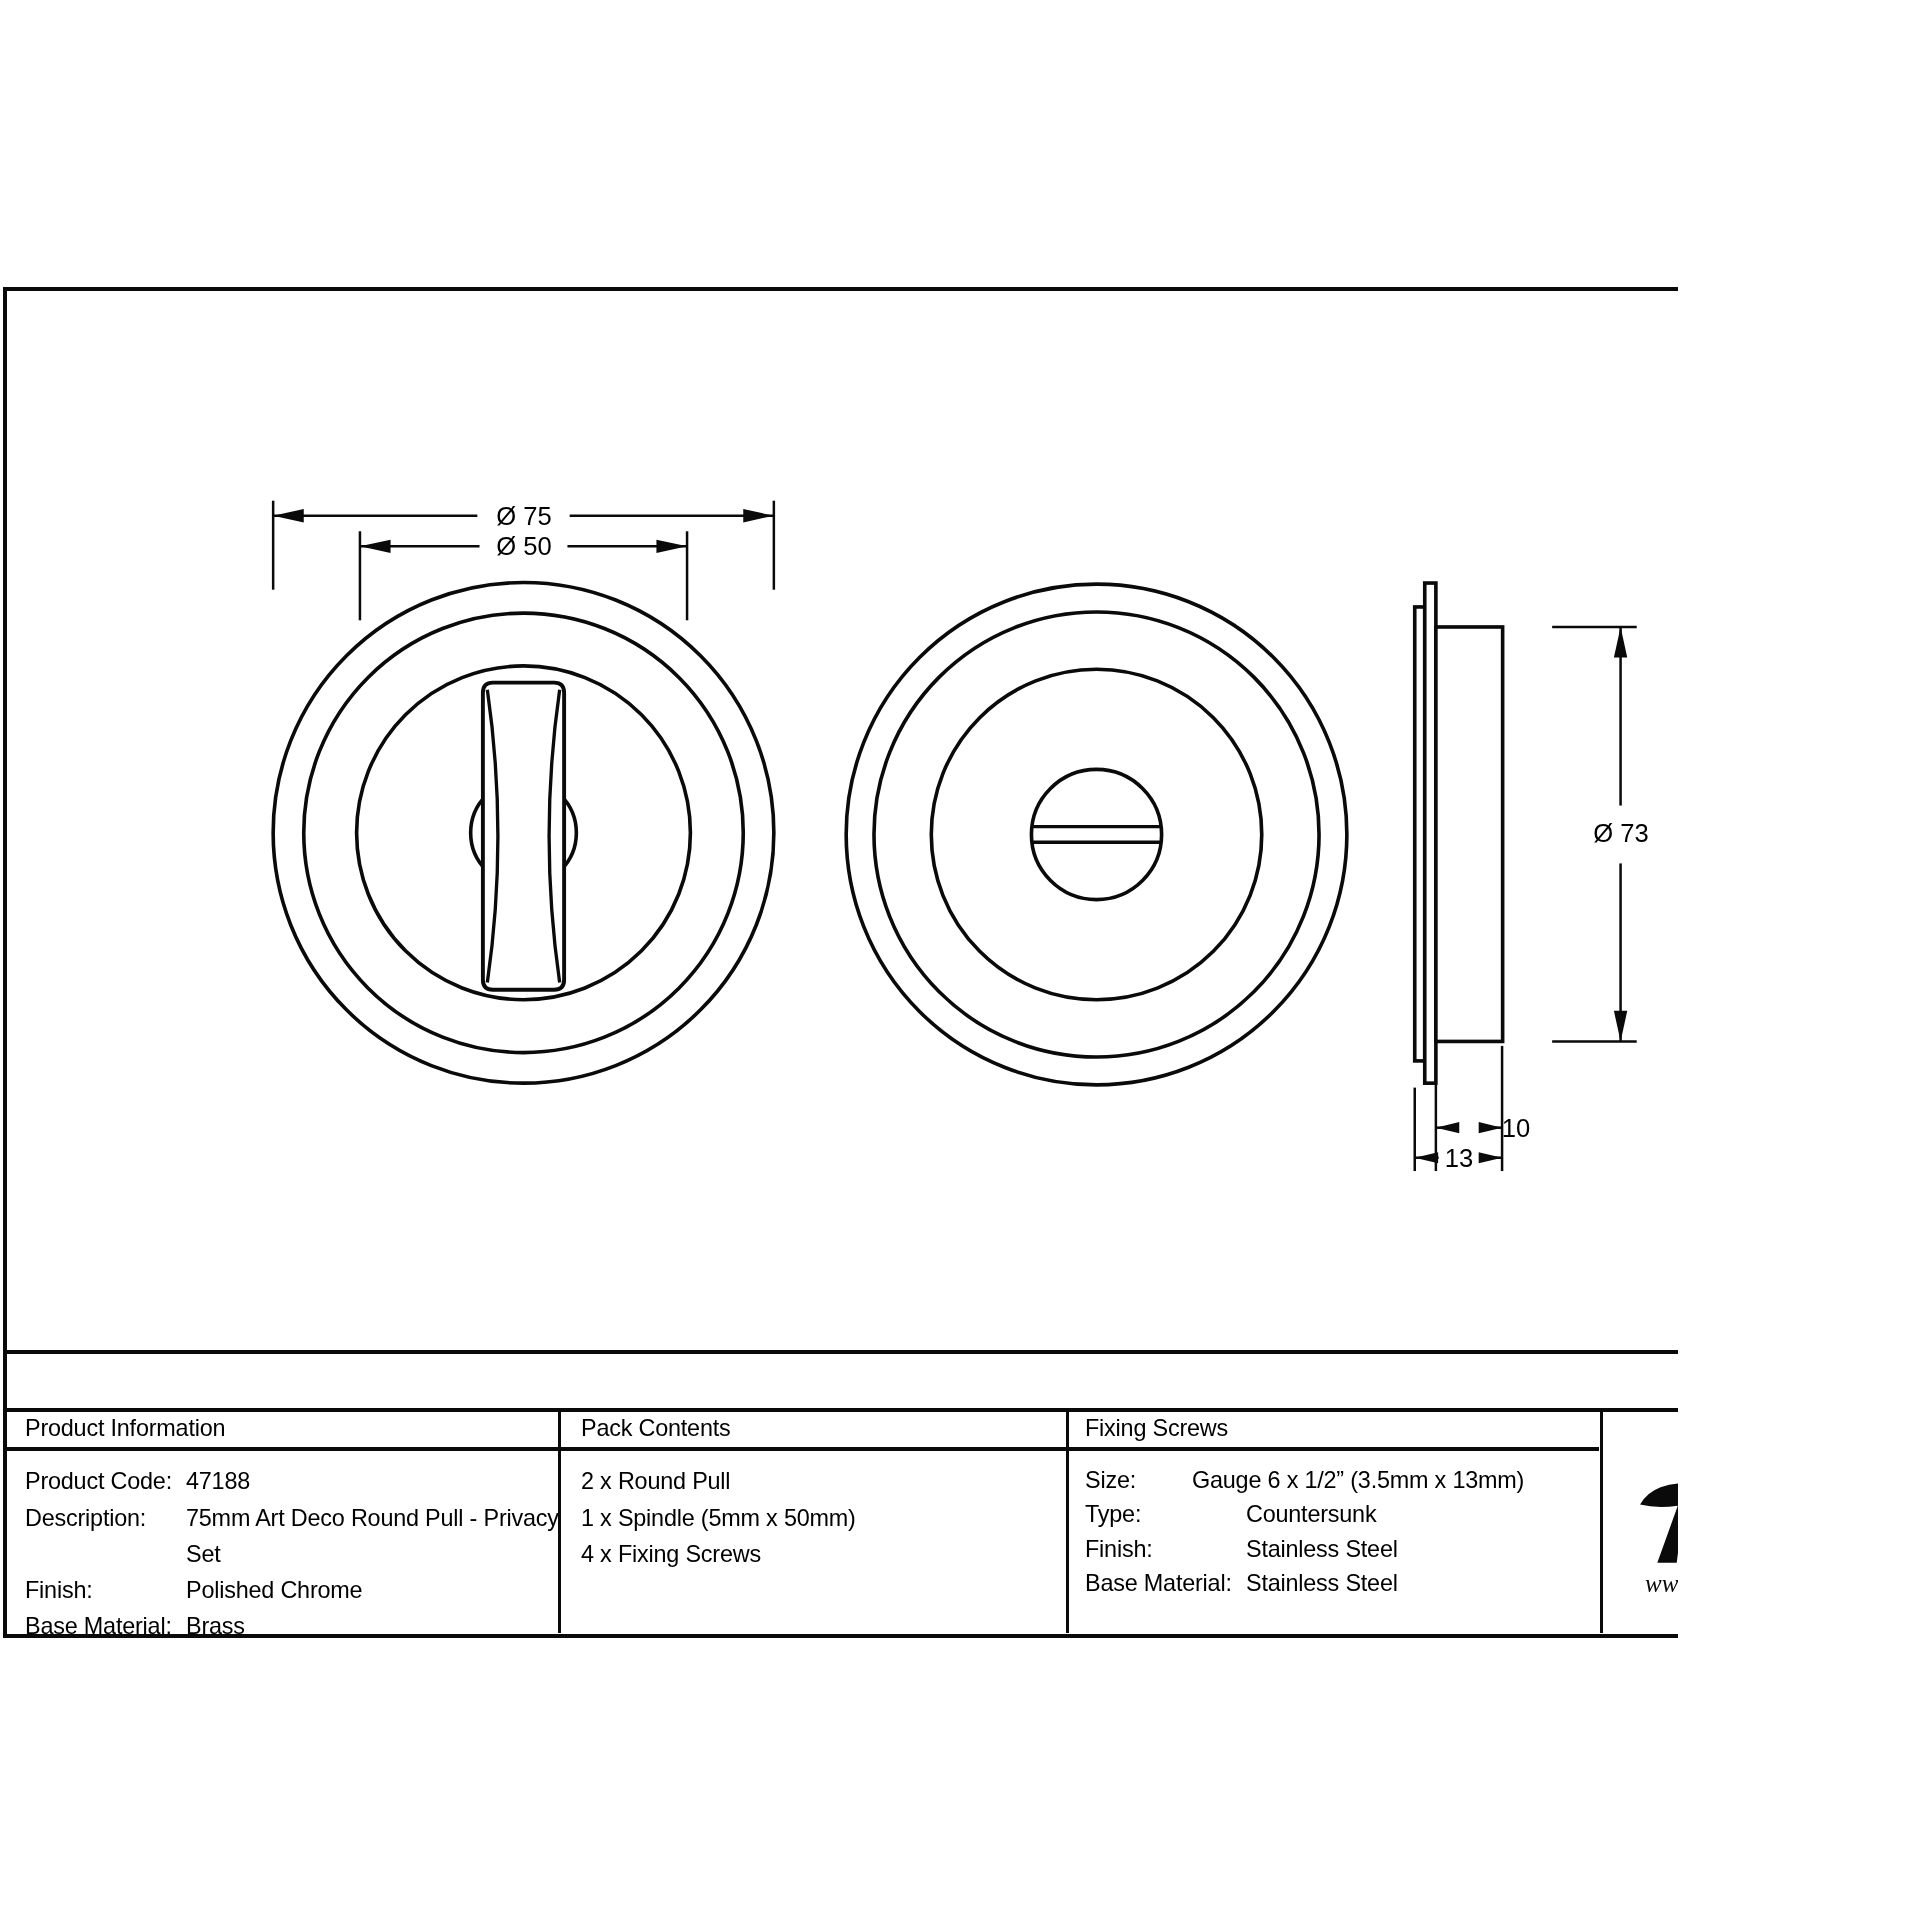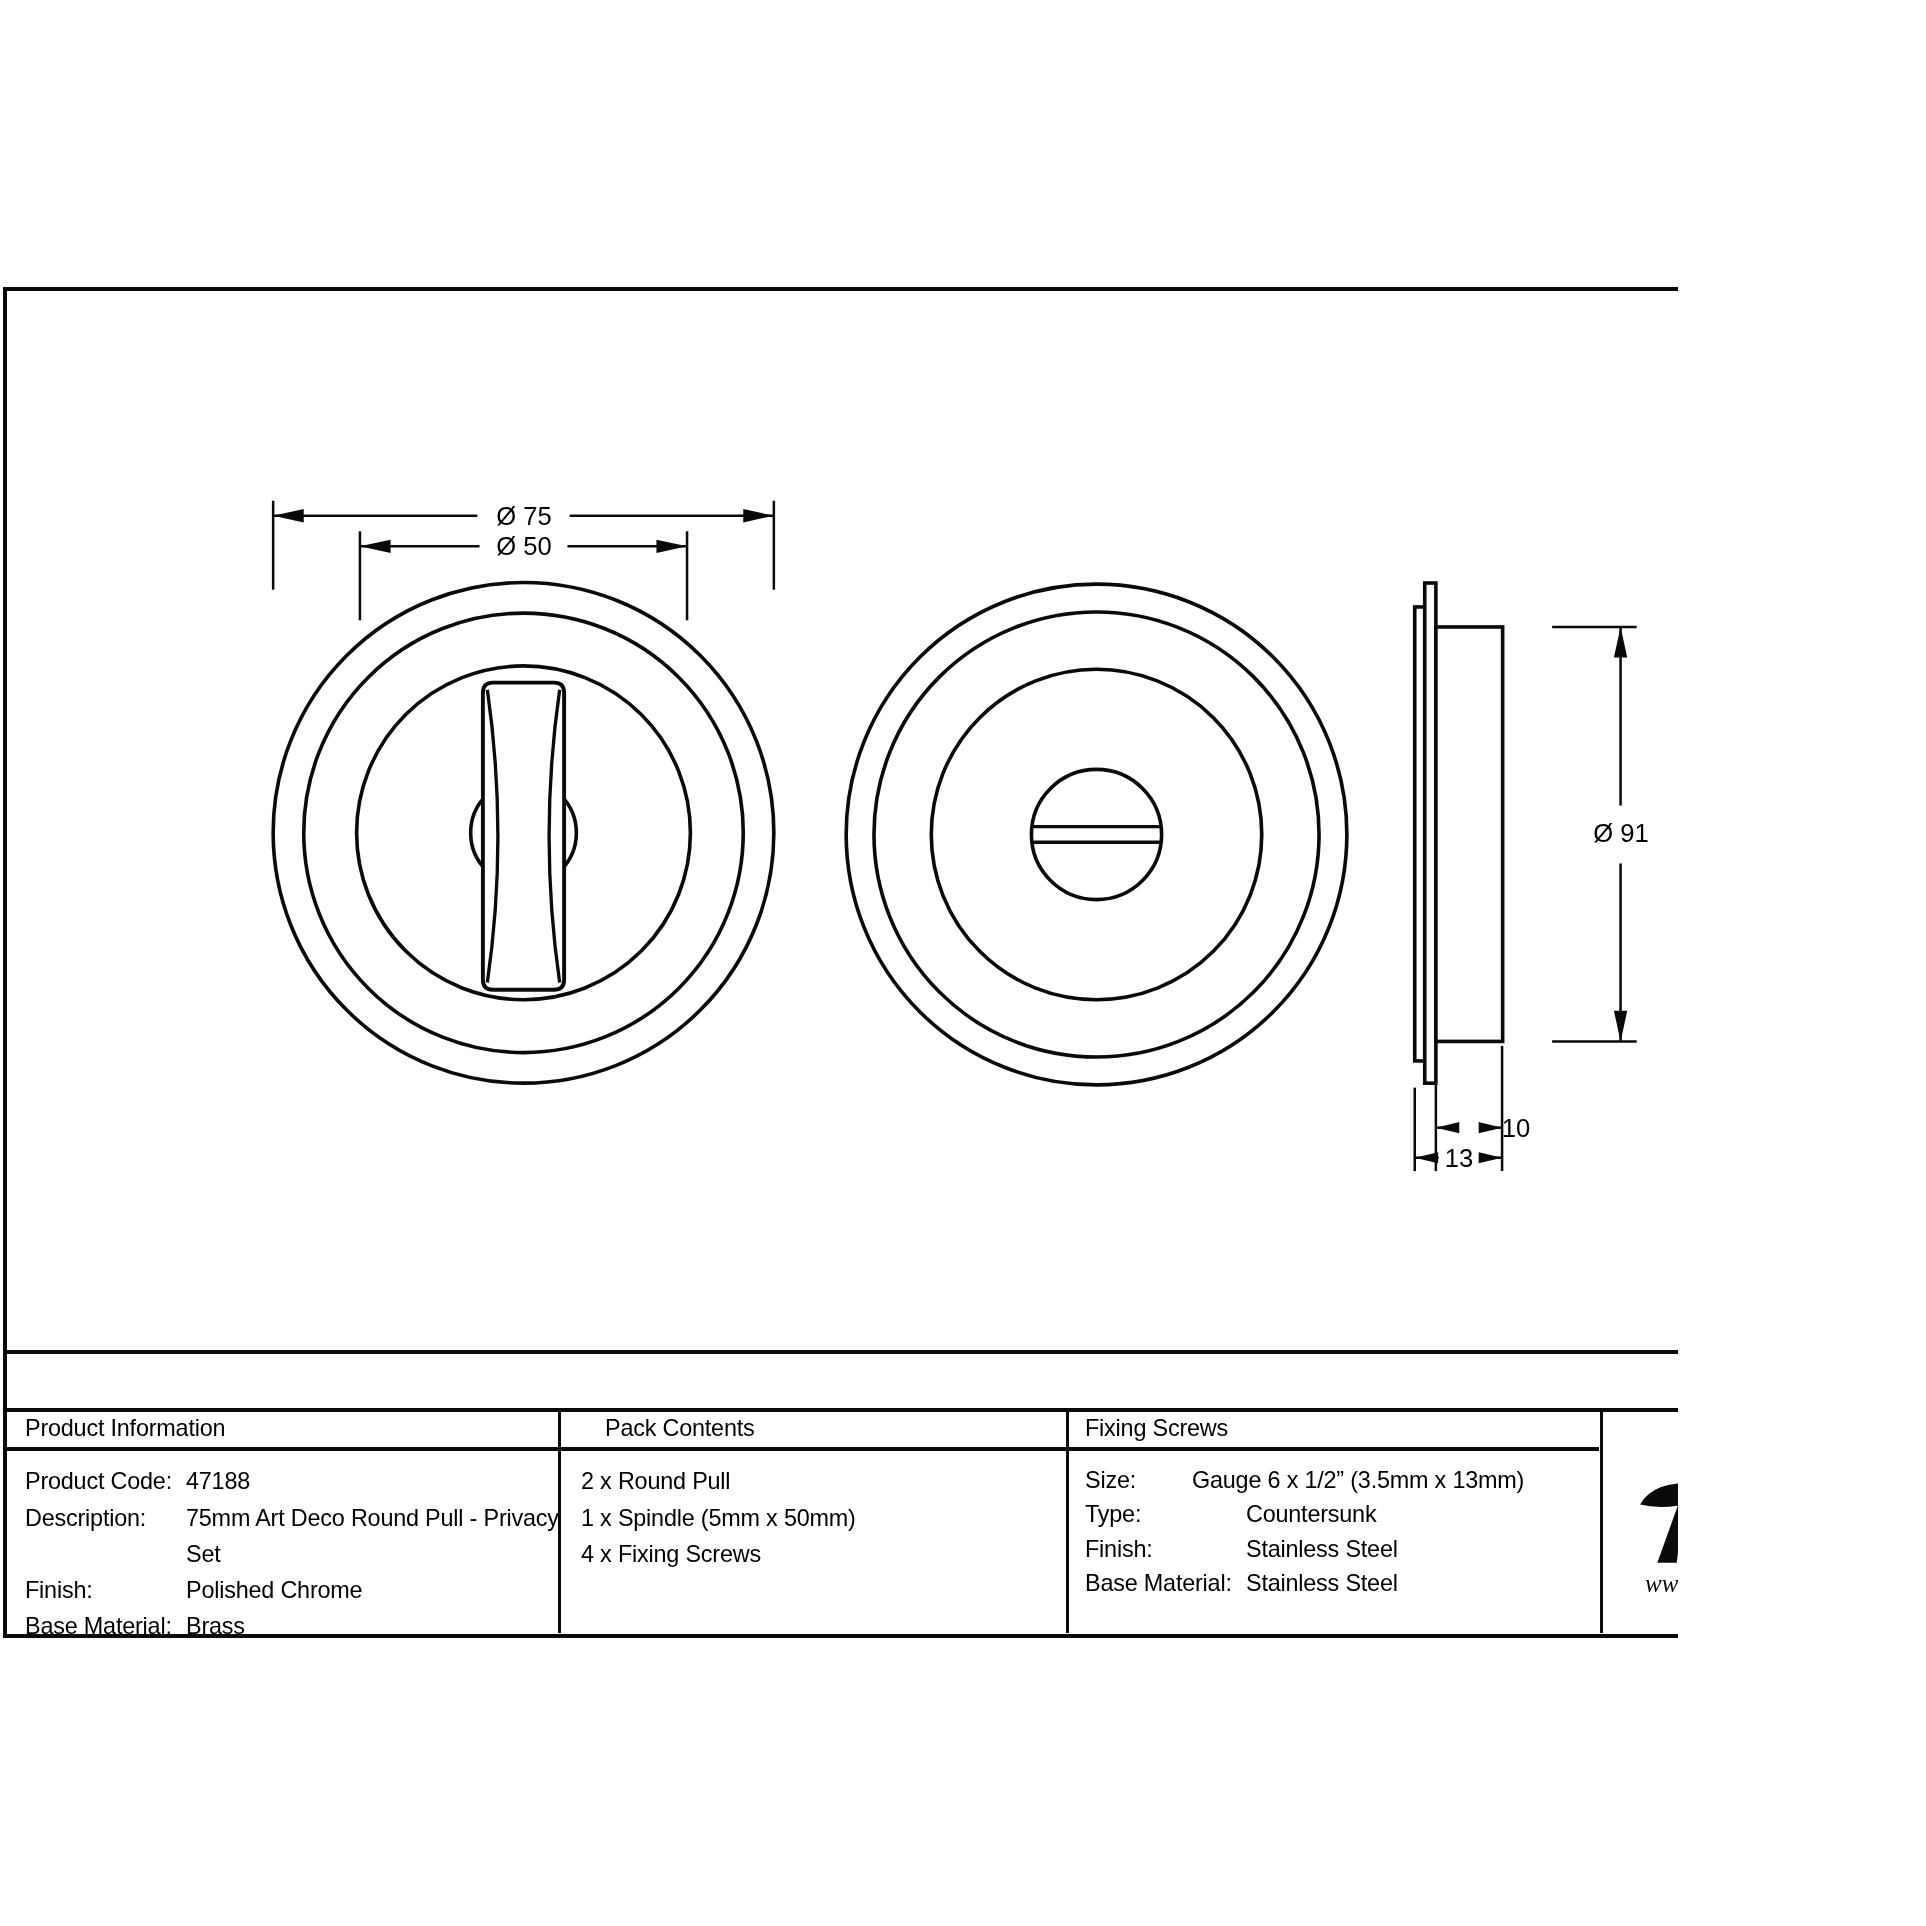--- a/index.html
+++ b/index.html
@@ -94,35 +94,35 @@
           <line x1="2660" y1="2081" x2="2700" y2="2081"></line>
           <polygon points="2543,2081 2585,2071 2585,2091" fill="#0a0a0a" stroke="none"></polygon>
           <polygon points="2700,2081 2658,2071 2658,2091" fill="#0a0a0a" stroke="none"></polygon>
         </g>
       </g>
     </g>
   </svg>
 
   <div class="dim-label" style="left:524px;top:516px;">Ø 75</div>
   <div class="dim-label" style="left:524px;top:546px;">Ø 50</div>
-  <div class="dim-label" style="left:1621px;top:833px;">Ø 91</div>
+  <div class="dim-label" style="left:1621px;top:833px;">Ø 73</div>
   <div class="dim-label" style="left:1516px;top:1128px;">10</div>
   <div class="dim-label" style="left:1459px;top:1158px;">13</div>
 
   <div class="frame"></div>
   <div class="hline" style="left:7.2px;top:1350px;width:1912px;"></div>
   <div class="hline" style="left:7.2px;top:1408px;width:1912px;"></div>
   <div class="hline" style="left:7.2px;top:1447px;width:1592px;"></div>
   <div class="vline" style="left:558px;top:1411px;height:222px;"></div>
   <div class="vline" style="left:1066px;top:1411px;height:222px;"></div>
   <div class="vline" style="left:1600px;top:1411px;height:222px;"></div>
 
 
   <div class="txt" style="left:25px;top:1428px;">Product Information</div>
-  <div class="txt" style="left:581px;top:1428px;margin-left:24px;">Pack Contents</div>
+  <div class="txt" style="left:581px;top:1428px;">Pack Contents</div>
   <div class="txt" style="left:1085px;top:1428px;">Fixing Screws</div>
 
   <div class="txt" style="left:25px;top:1481px;">Product Code:</div>
   <div class="txt" style="left:186px;top:1481px;">47188</div>
   <div class="txt" style="left:25px;top:1518px;">Description:</div>
   <div class="txt" style="left:186px;top:1518px;">75mm Art Deco Round Pull - Privacy</div>
   <div class="txt" style="left:186px;top:1554px;">Set</div>
   <div class="txt" style="left:25px;top:1590px;">Finish:</div>
   <div class="txt" style="left:186px;top:1590px;">Polished Chrome</div>
   <div class="txt" style="left:25px;top:1626px;">Base Material:</div>

